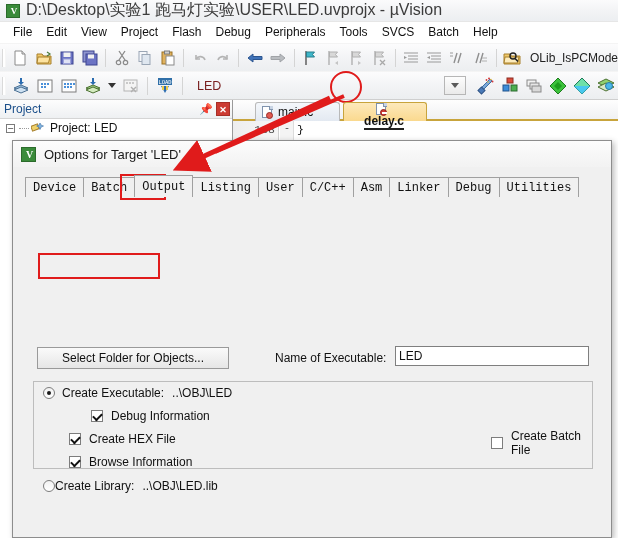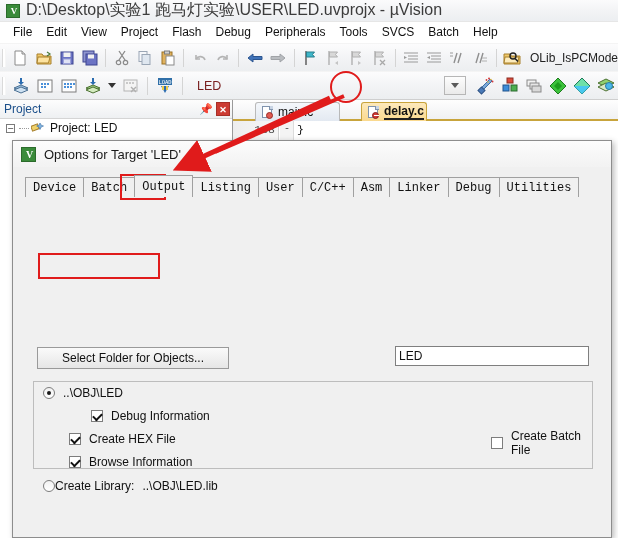--- a/index.html
+++ b/index.html
@@ -115,21 +115,21 @@
     padding:0 8px 0 6px; font-size:12px; color:#111;
     border:1px solid #b9b9b9; border-bottom:none;
     border-top-left-radius:3px; border-top-right-radius:3px;
   }
   .etab.inactive{
     background:linear-gradient(to bottom,#f4f7fb,#e3e9f1);
     left:22px; width:85px;
   }
   .etab.active{
     background:linear-gradient(to bottom,#fde9bb,#fad98e);
-    left:128px; width:66px; border-color:#c8a43c; z-index:3;
+    left:110px; width:84px; border-color:#c8a43c; z-index:3;flex-direction:column;
   }
   .etab.active .nm{ font-weight:bold; border-bottom:2px solid #222; }
   .doc-ico{ width:11px;height:13px;position:relative; margin-right:5px; flex:0 0 11px;}
   .doc-ico .pg{
     position:absolute;left:0;top:0;width:10px;height:12px;background:#ffffff;
     border:1px solid #7f93ad;
   }
   .doc-ico .fold{ position:absolute;right:0;top:0;width:4px;height:4px;background:#c8d4e4;border-left:1px solid #7f93ad;border-bottom:1px solid #7f93ad;}
   .doc-ico .bdg{ position:absolute;left:4px;top:6px;width:7px;height:7px;border-radius:50%;background:#cf3a33;border:1px solid #8d211c;}
   .doc-ico .bdg:after{content:"";position:absolute;left:1px;top:2px;width:5px;height:1.5px;background:#fff;}
@@ -614,26 +614,28 @@
       <div class="dtab">C/C++</div>
       <div class="dtab">Asm</div>
       <div class="dtab">Linker</div>
       <div class="dtab">Debug</div>
       <div class="dtab">Utilities</div>
     </div>
 
     <div class="dlg-body">
 
       <div class="btn" style="position:absolute;left:12px;top:14px;width:192px;">Select Folder for Objects...</div>
+      <div class="lbl" style="position:absolute;left:250px;top:18px;">Name of Executable:</div>
       <div class="field" style="position:absolute;left:370px;top:13px;width:194px;">LED</div>
 
       <div class="groupbox" style="left:8px;top:48px;width:560px;height:88px;"></div>
 
       <div class="row" style="position:absolute;left:18px;top:53px;">
         <div class="radio on"></div>
+        <span class="lbl" style="margin-left:7px">Create Executable:</span>
         <span class="lbl" style="margin-left:8px">..\OBJ\LED</span>
       </div>
 
       <div class="row" style="position:absolute;left:44px;top:76px;padding-left:22px;">
         <div class="chk on"></div>
         <span class="lbl" style="margin-left:8px">Debug Information</span>
       </div>
       <div class="row" style="position:absolute;left:44px;top:99px;">
         <div class="chk on"></div>
         <span class="lbl" style="margin-left:8px">Create HEX File</span>

